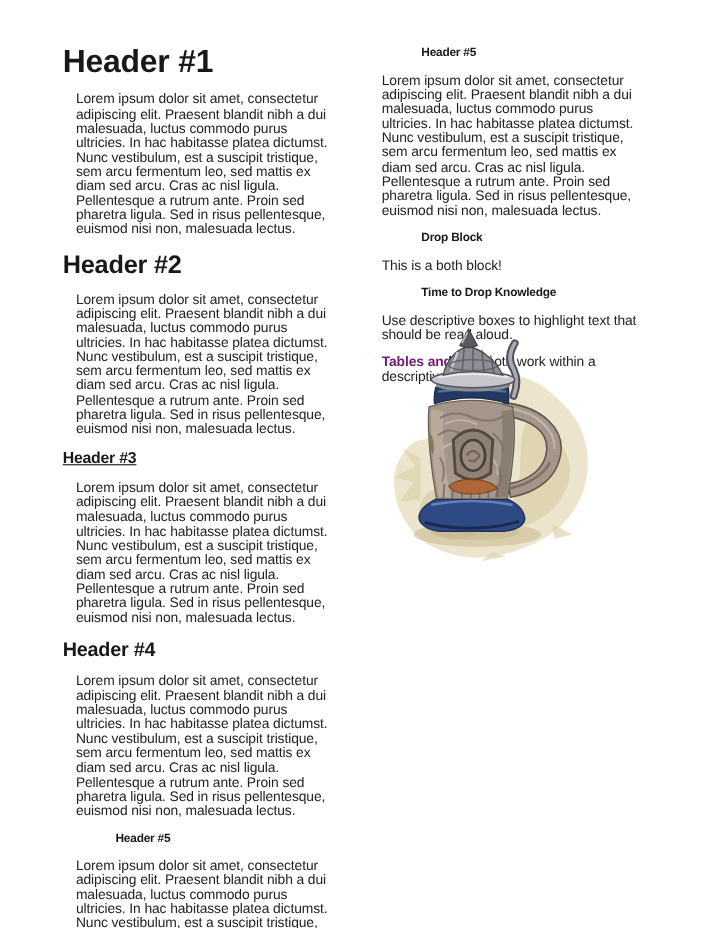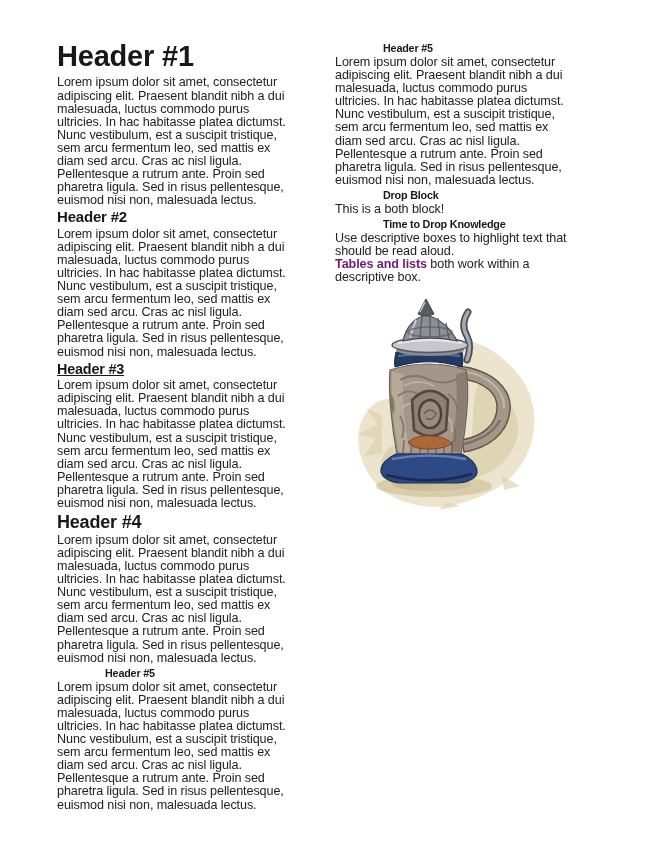--- a/index.html
+++ b/index.html
@@ -8,26 +8,26 @@
     font-family:"Liberation Sans","DejaVu Sans",sans-serif;
     color:#1f1f1f;
     -webkit-font-smoothing:antialiased;
   }
   .page { position:relative; width:652px; height:844px; overflow:hidden; background:#fff; }
   .col { position:absolute; top:40px; }
   .col-left  { left:57px;  width:272px; }
   .col-right { left:335px; width:282px; }
 
   p.body {
-    font-size:12.6px; line-height:13.1px; margin:0;
+    font-size:12.6px; line-height:13.1px; margin:12px;
     white-space:pre-line; letter-spacing:-0.1px; color:#222;
   }
   h1,h2,h3,h4,h5 { font-weight:700; color:#181818; letter-spacing:-0.2px; }
   h1 { font-size:29px; line-height:1.12; margin:0 0 4px 0; }
-  h2 { font-size:15px; line-height:1.15; margin:1px 0 2px 0; }
+  h2 { font-size:23px; line-height:1.15; margin:1px 0 2px 0; }
   h3 { font-size:14.4px; line-height:1.15; margin:2px 0 2px 0;text-decoration:underline; }
   h4 { font-size:18px; line-height:1.15; margin:2px 0 1px 0; }
   h5 { font-size:10.8px; line-height:1.2;  margin:2px 0 1px 0;padding-left:48px; }
   strong { font-weight:700; color:#701a75; }
 
   .stein-wrap { position:absolute; left:352px; top:296px; width:188px; height:214px; }
   .stein-wrap svg { display:block; width:188px; height:214px; }
 </style>
 </head>
 <body>

